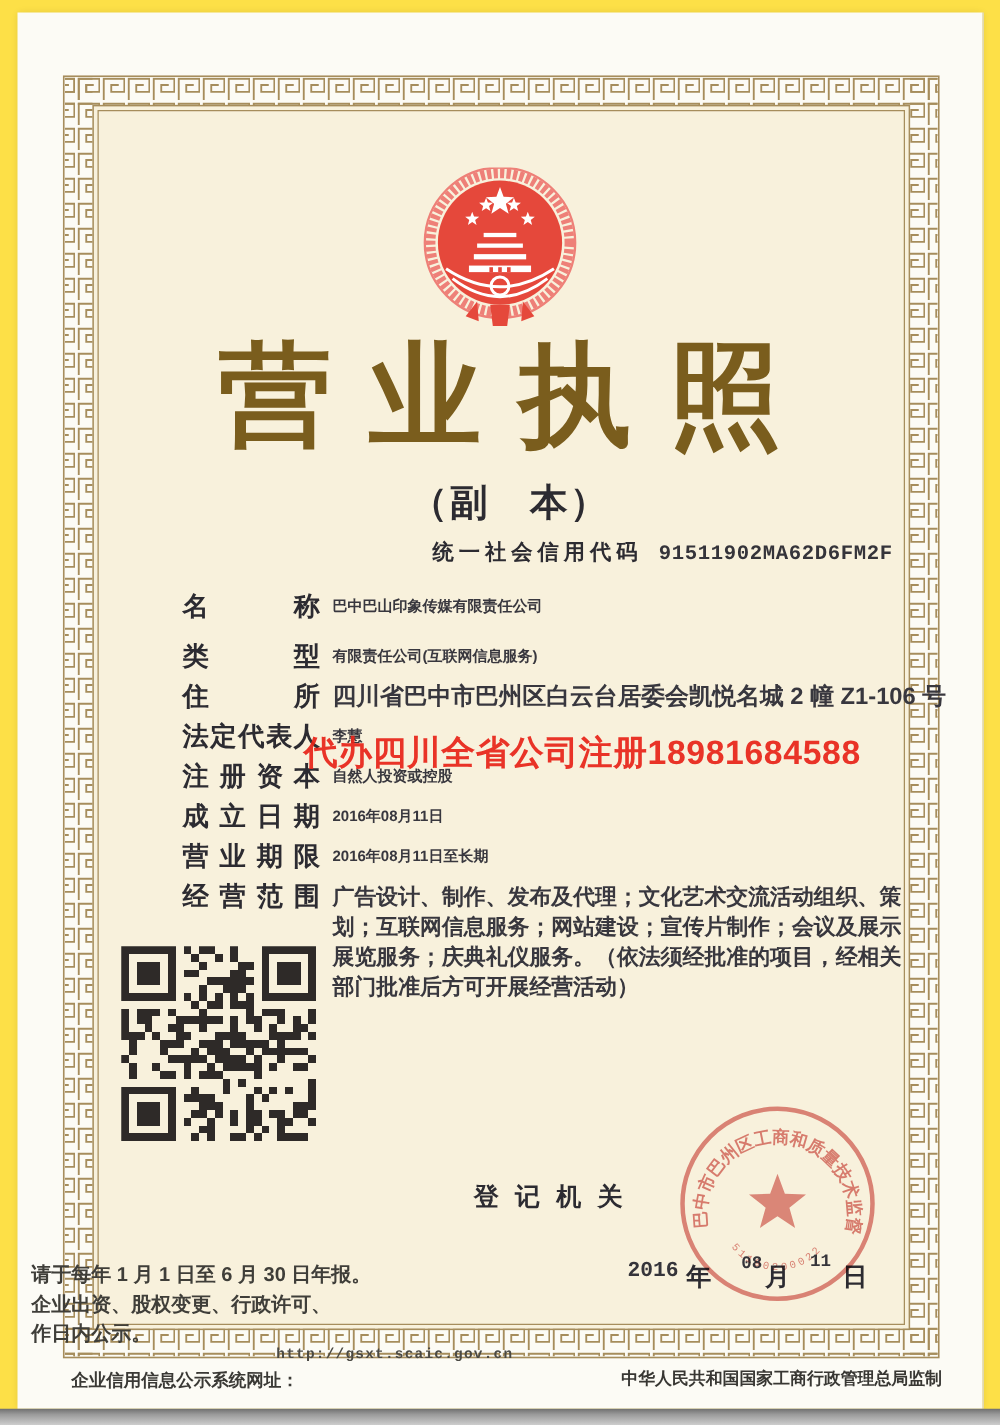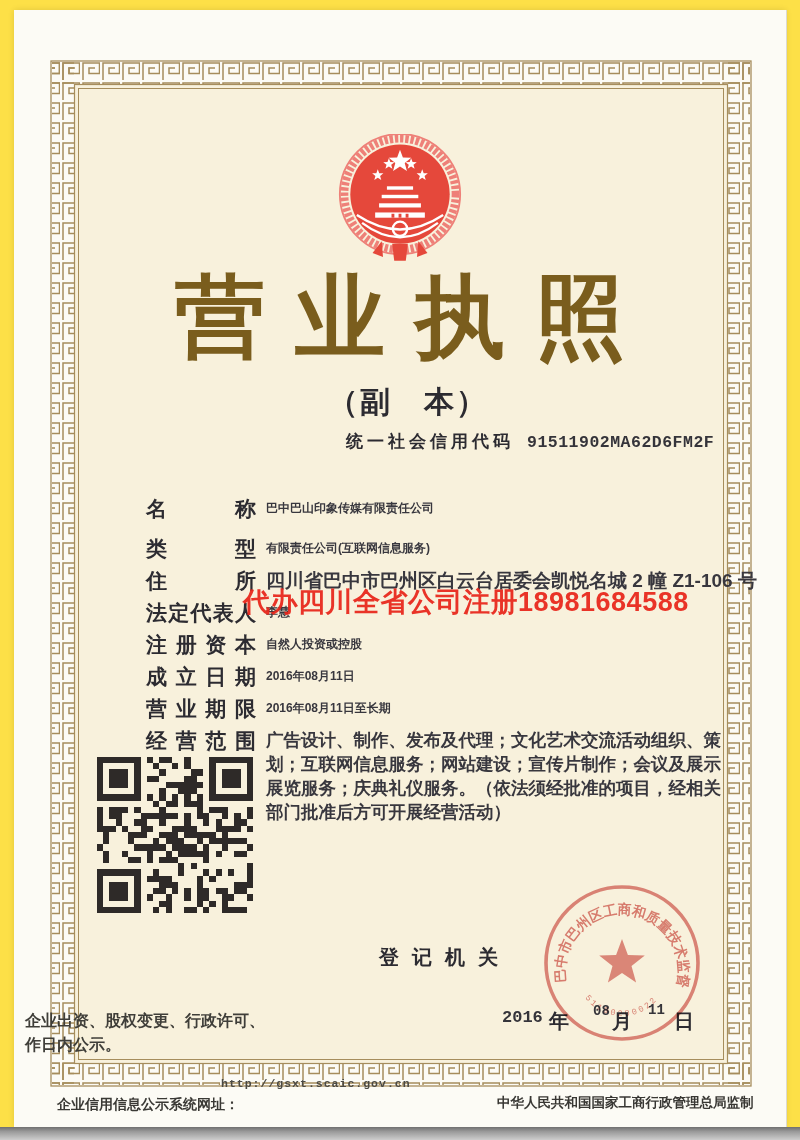--- a/index.html
+++ b/index.html
@@ -22,21 +22,21 @@
          font-weight:800;color:#7a5d1d;letter-spacing:30px;text-indent:30px;white-space:nowrap;}
   #subtitle{left:0;right:0;top:382px;text-align:center;font-size:30px;font-weight:600;color:#2c2b31;letter-spacing:2px;margin-left:16px;}
 
   #code-line{left:346px;top:430px;display:flex;align-items:baseline;gap:13px;white-space:nowrap;}
   #code-label{font-size:17px;font-weight:700;letter-spacing:4px;color:#2c2b31;}
   #code-value{font-family:"Liberation Mono","DejaVu Sans Mono",monospace;font-size:16.5px;
               font-weight:600;color:#35343a;letter-spacing:.5px;}
 
   #fields{left:146px;top:473px;width:584px;}
   .row{display:flex;margin-bottom:7px;}
-  .row:first-child{margin-bottom:15px;margin-top:23px;}
+  .row:first-child{margin-bottom:15px;}
   .flabel{flex:0 0 110px;margin-right:10px;font-size:21px;font-weight:700;color:#2c2b31;
           text-align:justify;text-align-last:justify;text-justify:inter-character;line-height:25px;}
   .fvalue{flex:1;font-size:12px;font-weight:600;color:#38373e;line-height:25px;white-space:nowrap;}
   .row.addr .fvalue{font-size:19px;}
   .row.scope .fvalue{white-space:normal;font-size:17.5px;line-height:24px;width:468px;}
 
   #watermark{left:243px;top:584px;font-size:27px;font-weight:600;color:#e8251a;
              white-space:nowrap;letter-spacing:.5px;opacity:.93;}
 
   #qr{left:97px;top:757px;width:156px;height:156px;}
@@ -488,20 +488,21 @@
     <polygon points="90,61 95.9,76.9 112.8,77.6 99.5,88.1 104.1,104.4 90,95 75.9,104.4 80.5,88.1 67.2,77.6 84.1,76.9" fill="#d4625c" opacity=".82"></polygon>
     <text font-size="14" fill="#d4625c" opacity=".9" style="font-family:'Liberation Sans',sans-serif;font-weight:700;">
       <textPath href="#sealArcTop" startOffset="0" textLength="246" lengthAdjust="spacingAndGlyphs">巴中市巴州区工商和质量技术监督管理局</textPath>
     </text>
     <text font-size="8.5" fill="#d4625c" opacity=".85" letter-spacing="2.5" style="font-family:'Liberation Mono',monospace;">
       <textPath href="#sealArcBottom" startOffset="2">5119020002276</textPath>
     </text>
   </svg>
 
   <div id="notice" class="abs">
+    <div class="notice-line">请于每年 1 月 1 日至 6 月 30 日年报。</div>
     <div class="notice-line">企业出资、股权变更、行政许可、</div>
     <div class="notice-line">作日内公示。</div>
   </div>
 
   <div id="site-url" class="abs">http://gsxt.scaic.gov.cn</div>
   <div id="site-label" class="abs">企业信用信息公示系统网址：</div>
   <div id="supervisor" class="abs">中华人民共和国国家工商行政管理总局监制</div>
 
   <div id="edge-line-right"></div>
   <div id="scan-strip"></div>

